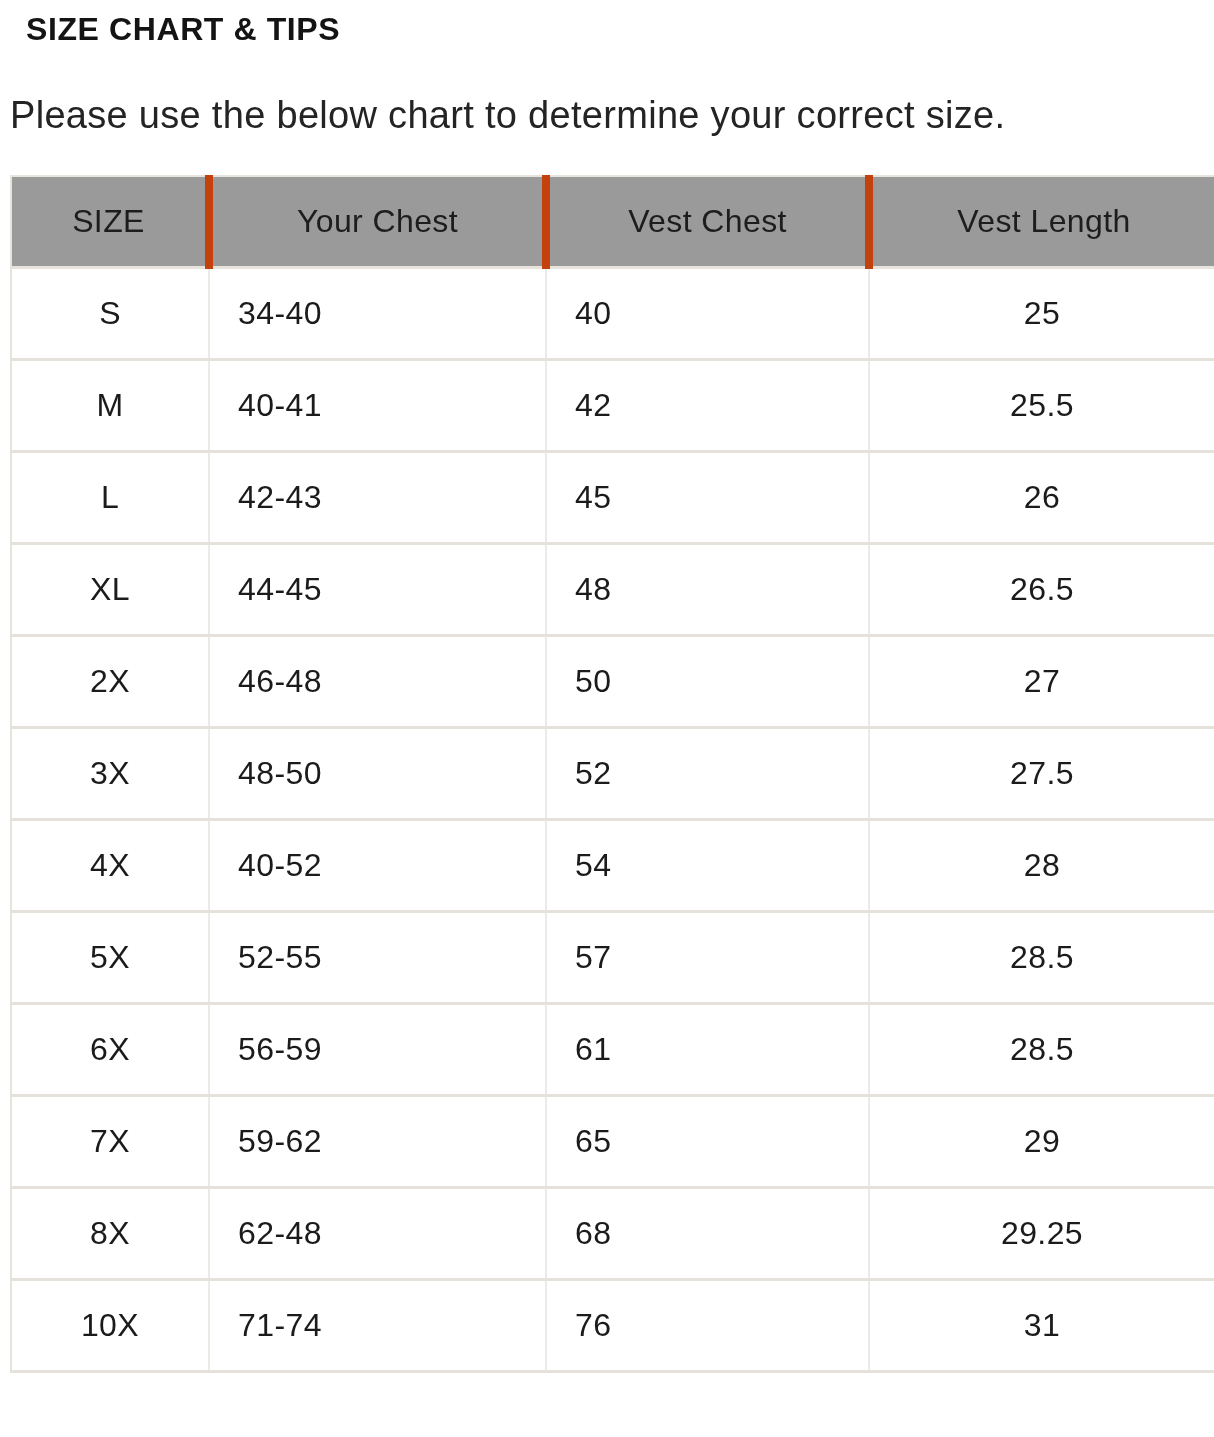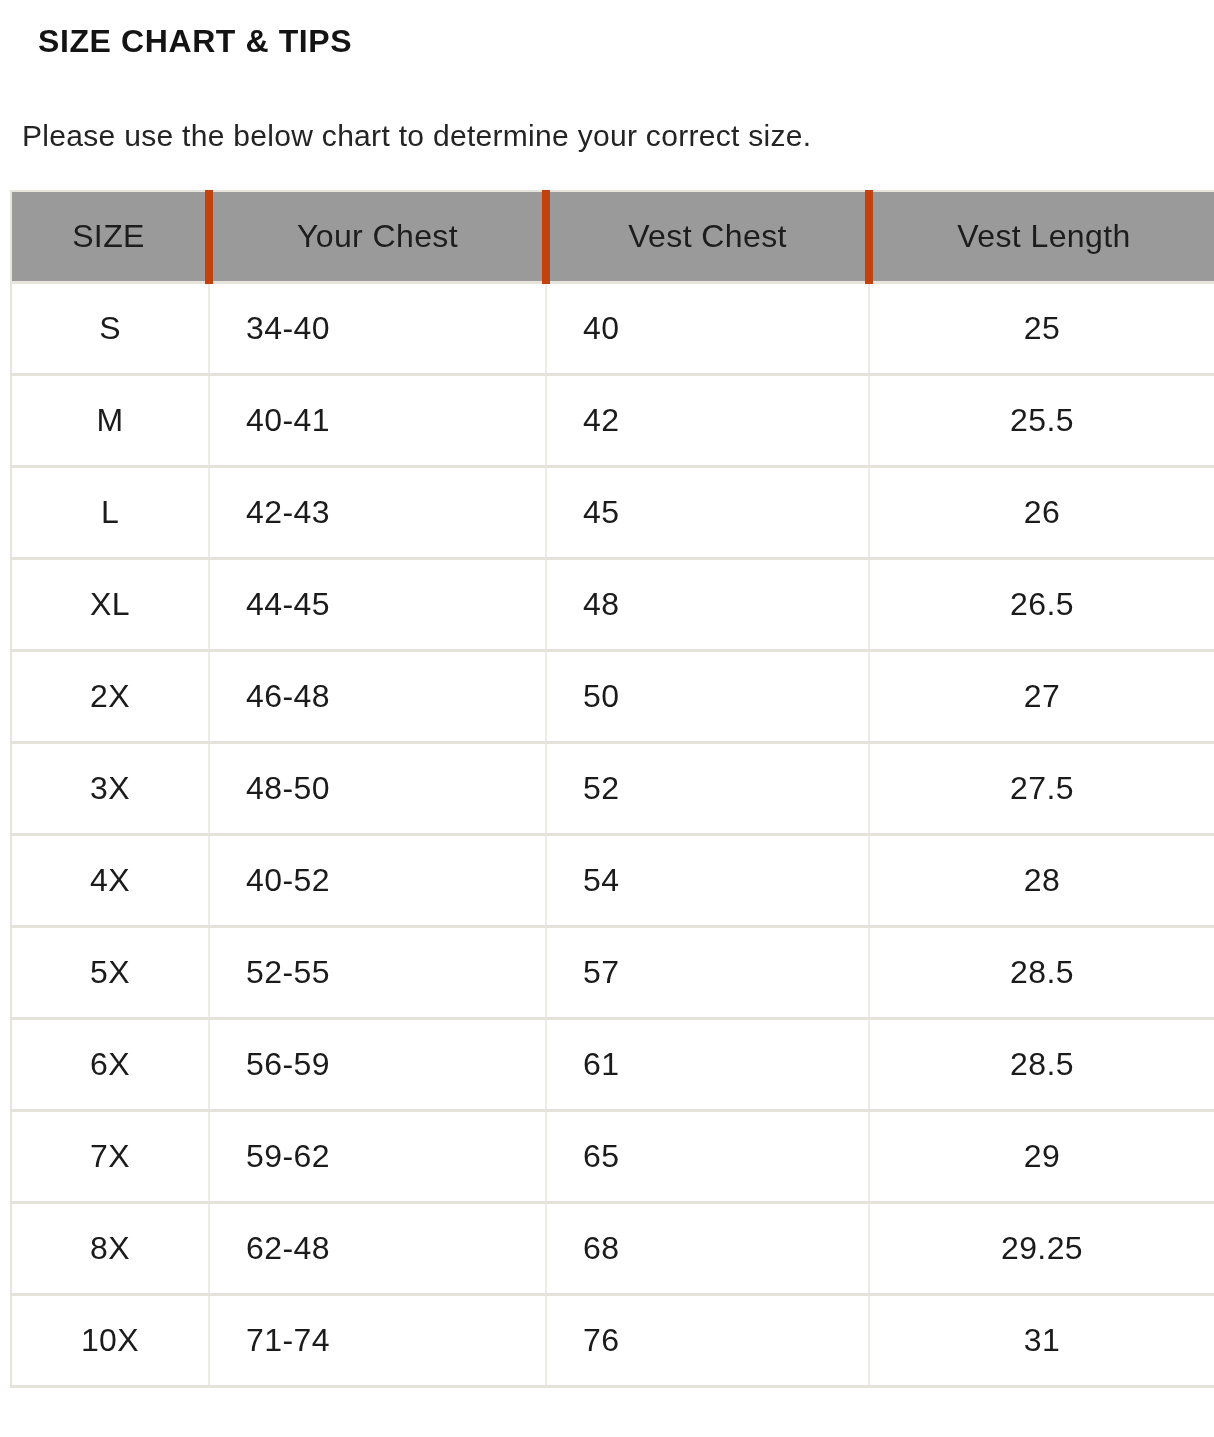--- a/index.html
+++ b/index.html
@@ -9,32 +9,32 @@
     font-family: "Liberation Sans", sans-serif;
     color: #1b1b1b;
   }
   .page {
     width: 1214px;
     height: 1437px;
     overflow: hidden;
     background: #ffffff;
   }
   .page-title {
-    margin: 16px;
+    margin: 4px;
     padding: 8px 0 0 22px;
     font-size: 32px;
     font-weight: 700;
     letter-spacing: 0.6px;
     color: #141414;
     line-height: 1.1;
   }
   .page-subtitle {
-    margin: 12px;
+    margin: 0;
     padding: 44px 0 0 10px;
-    font-size: 30px;
+    font-size: 38px;
     font-weight: 300;
     letter-spacing: 0.3px;
     color: #242424;
     line-height: 1.1;
   }
   table.size-chart {
     margin: 38px 0 0 10px;
     width: 1204px;
     border-collapse: collapse;
     table-layout: fixed;
@@ -64,21 +64,21 @@
     text-align: center;
     border: 2px solid #eceae4;
     border-top: 3px solid #e5e2db;
     letter-spacing: 0.4px;
     color: #1b1b1b;
   }
   tbody tr:last-child td { border-bottom: 3px solid #e5e2db; }
   tbody td:first-child { border-left: 2px solid #e7e4de; }
   tbody td.col1, tbody td.col2 {
     text-align: left;
-    padding-left: 36px;
+    padding-left: 28px;
   }
 </style>
 </head>
 <body>
 
 <div class="page">
   <h1 class="page-title">SIZE CHART &amp; TIPS</h1>
 
   <p class="page-subtitle">Please use the below chart to determine your correct size.</p>
 

